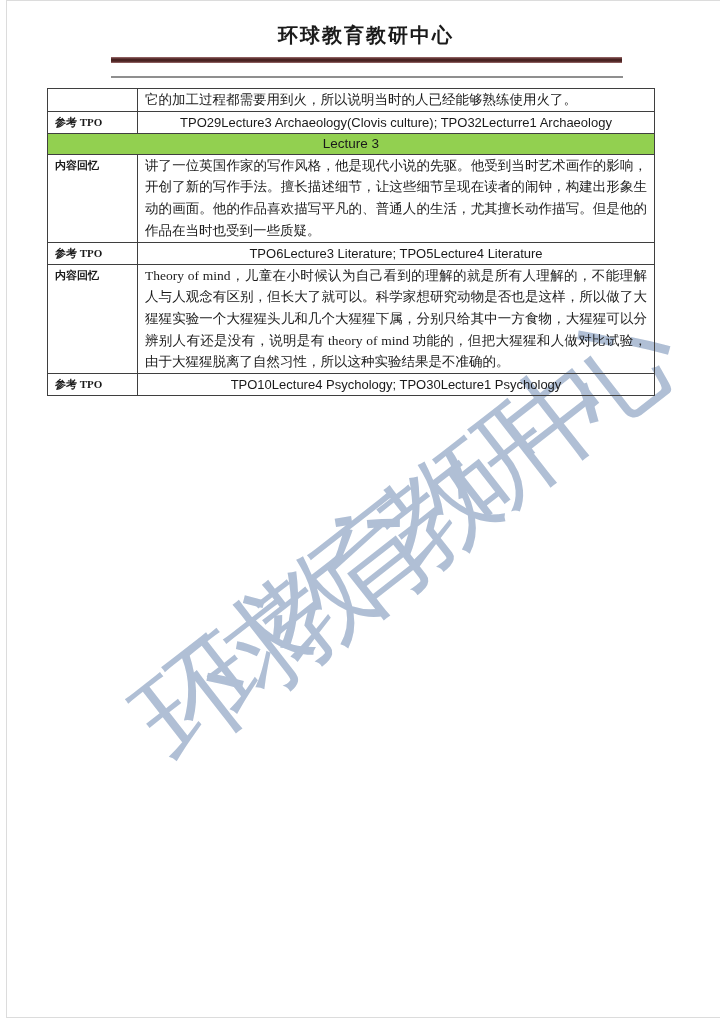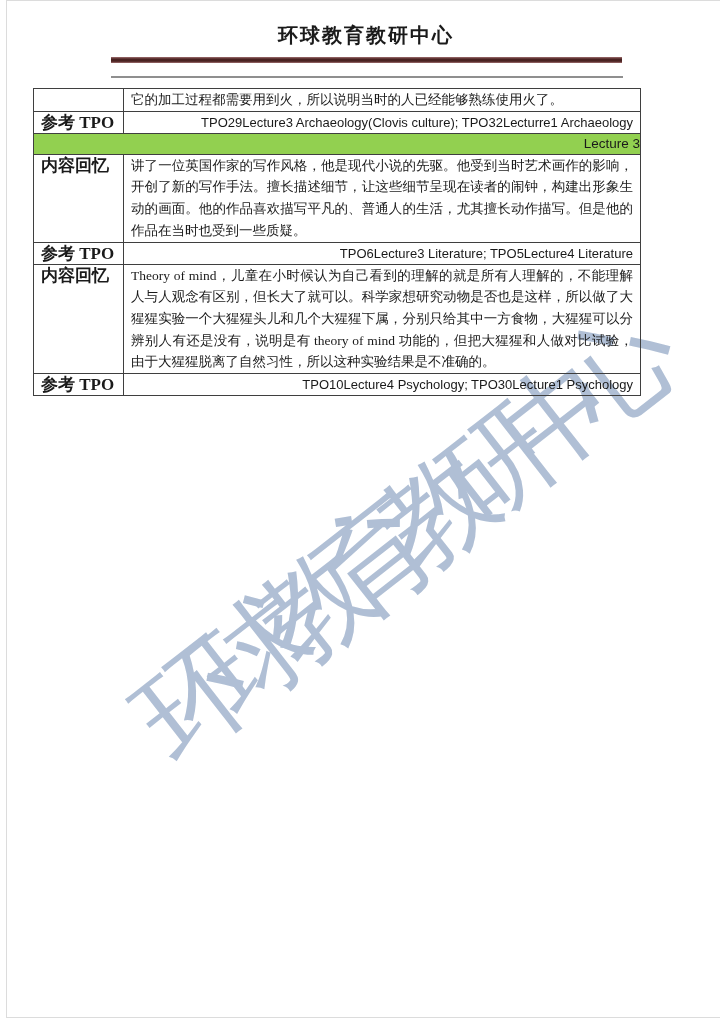--- a/index.html
+++ b/index.html
@@ -37,56 +37,56 @@
     white-space:nowrap;
     font-family:"DejaVu Serif", serif;
     font-size:110px;
     letter-spacing:-33px;
     color:var(--watermark_blue,#9db0cb);
     opacity:.8;
     z-index:1;
     pointer-events:none;
   }
   table.doc-table{
-    position:absolute;top:87px;left:26px;width:608px;
+    position:absolute;top:87px;left:40px;width:608px;
     border-collapse:collapse;table-layout:fixed;
     font-size:13.5px;
     z-index:2;
   }
   .doc-table td{
     border:1.5px solid var(--table_border,#3f3f3f);
     padding:0 7px;
     vertical-align:top;
     background:transparent;
   }
   .col-label{width:90px;}
   .label-cell{
     font-weight:bold;
-    font-size:17px;
+    font-size:11px;
     line-height:21px;
     padding-top:1px;
     white-space:nowrap;
   }
   .content-cell{
     line-height:21.7px;
     text-align:justify;
   }
   .cell-cn{font-family:"Liberation Serif", serif;}
   .cell-ref{
     font-family:"Liberation Sans", sans-serif;
     font-size:13px;
     line-height:21px;
     padding-top:1px;
-    text-align:right;
+    text-align:center;
     white-space:nowrap;
   }
   tr.row-single td{height:21px;}
   tr.row-band td{
     background:var(--band_green,#92d050);
-    text-align:right;
+    text-align:center;
     font-family:"Liberation Sans", sans-serif;
     font-size:13.5px;
     line-height:18px;
     height:18px;
     padding:1px 0;
     font-weight:normal;
   }
   .min-l3{min-height:84px;}
   .min-l4{min-height:108px;}
 </style>

